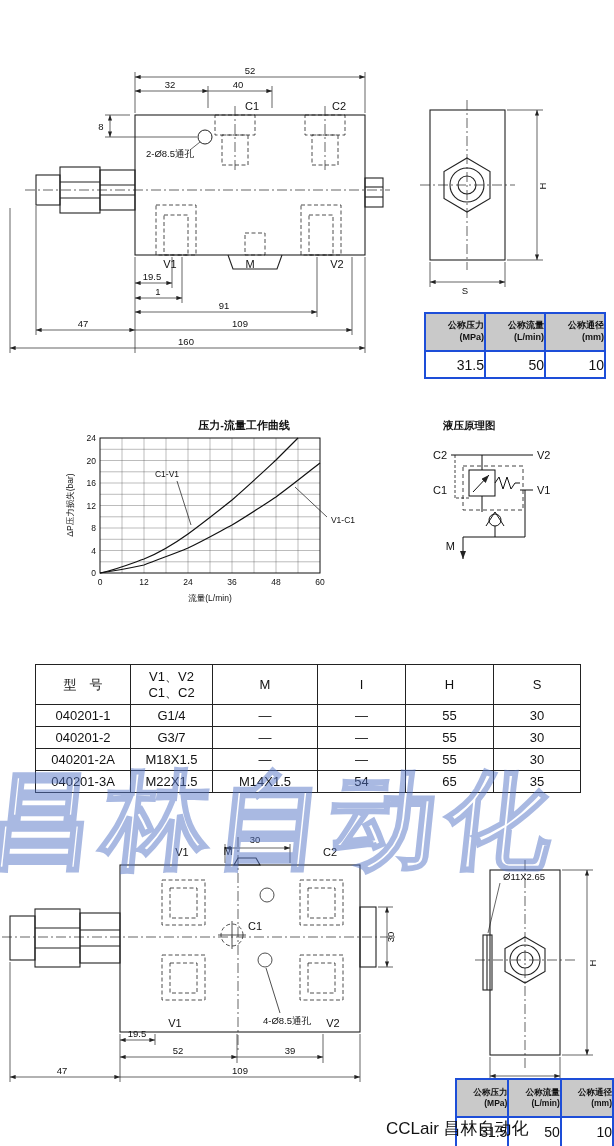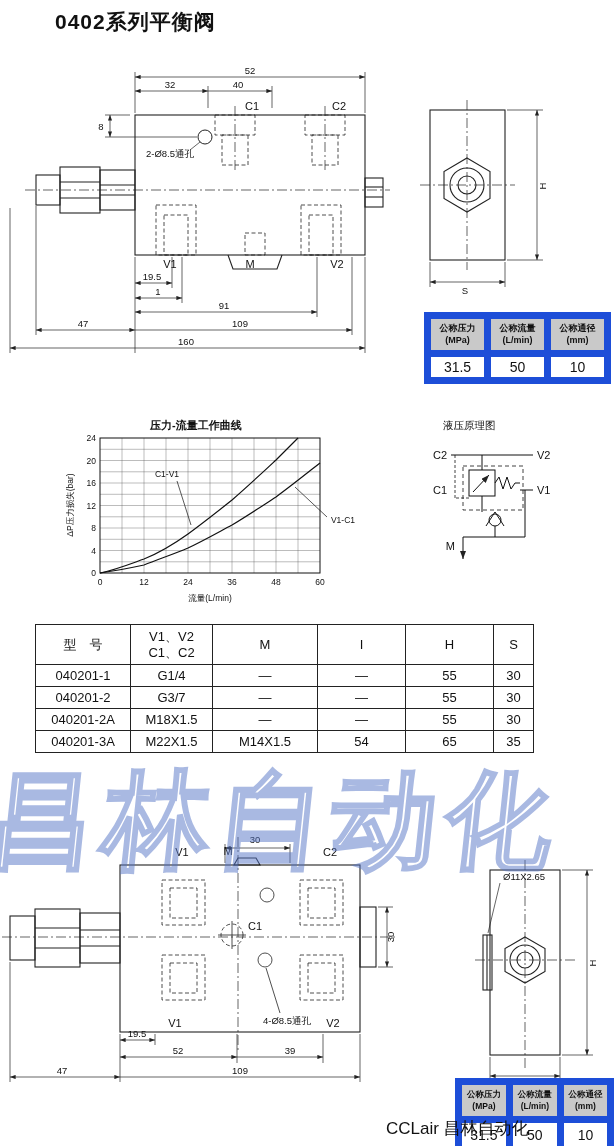--- a/index.html
+++ b/index.html
@@ -10,36 +10,35 @@
   svg text{font-family:"Liberation Sans",sans-serif;fill:#111}
   .dim{font-size:9.5px}
   .port{font-size:11px}
   .small{font-size:8.5px}
   .title{position:absolute;left:55px;top:8px;font-size:21px;font-weight:bold;letter-spacing:1px}
   .wm{position:absolute;font-weight:bold;color:transparent;pointer-events:none;white-space:nowrap;z-index:5}
   .wm1{left:62px;top:238px;font-size:100px;letter-spacing:4px;-webkit-text-stroke:2px rgba(116,146,196,.55)}
   .wm2{left:-10px;top:750px;font-size:106px;letter-spacing:8px;-webkit-text-stroke:2.5px rgba(84,116,198,.5);transform:skewX(-6deg)}
   table{border-collapse:collapse;background:transparent}
   .spec{position:absolute;background:#fff;z-index:2}
-  .spec td{border:7px solid #1d4ed8;text-align:center;vertical-align:middle}
+  .spec td{border:2px solid #1d4ed8;text-align:right;vertical-align:middle}
   .spec .hd{background:#c9c9c9;font-weight:bold;font-size:9px;line-height:1.3;height:38px}
   .spec .val{font-size:14px;height:27px}
-  .model{position:absolute;left:35px;top:624px;width:499px}
+  .model{position:absolute;left:35px;top:664px;width:546px}
   .model th,.model td{border:1.2px solid #222;text-align:center;font-size:13px;height:22px}
   .model th{font-weight:normal;height:40px;line-height:1.2}
-  .chart-title{position:absolute;left:150px;top:418px;width:140px;text-align:left;font-size:11px;font-weight:bold}
-  .schem-title{position:absolute;left:443px;top:419px;font-size:10.5px;font-weight:normal}
+  .chart-title{position:absolute;left:150px;top:418px;width:140px;text-align:right;font-size:11px;font-weight:bold}
+  .schem-title{position:absolute;left:443px;top:419px;font-size:10.5px;font-weight:bold}
   .footer{position:absolute;left:386px;top:1117px;font-size:17px;font-weight:normal;z-index:7}
 </style>
 </head>
 <body>
 
 <div class="page">
 
-  <div class="title">0402系列平衡阀</div>
 
   <svg class="abs" style="left:0;top:58px" width="614" height="340" viewBox="0 0 614 340">
     <defs>
       <marker id="ae" markerWidth="9" markerHeight="6" refX="8" refY="3" orient="auto">
           <path d="M0,0 L8,3 L0,6 z" fill="#222"></path>
         </marker>
       <marker id="as" markerWidth="9" markerHeight="6" refX="0" refY="3" orient="auto">
           <path d="M8,0 L0,3 L8,6 z" fill="#222"></path>
         </marker>
     </defs>

